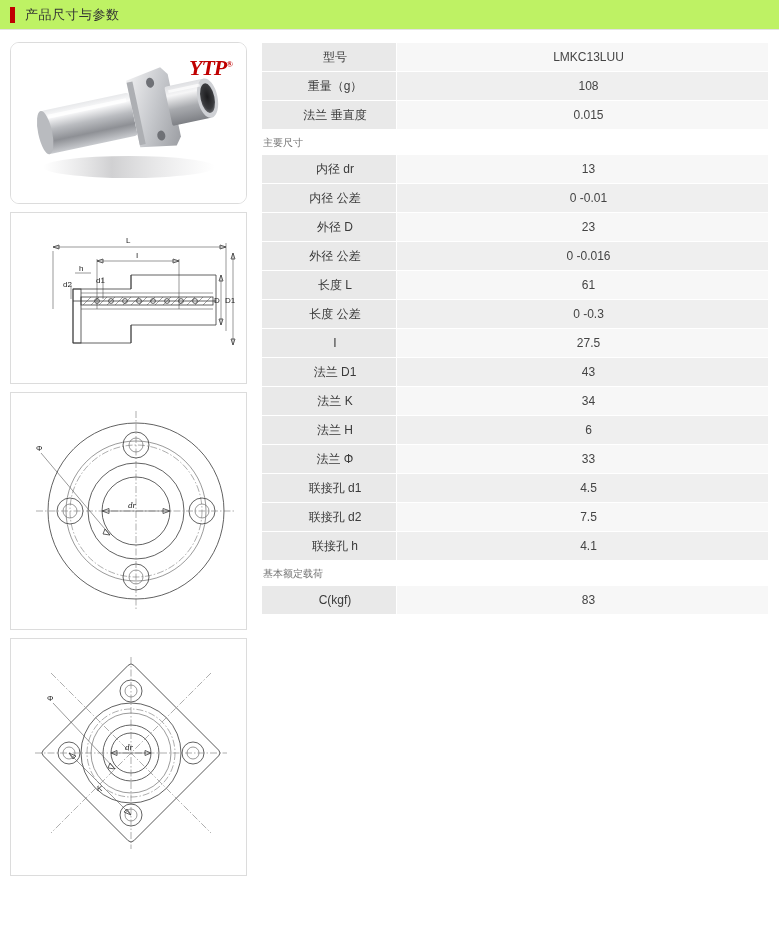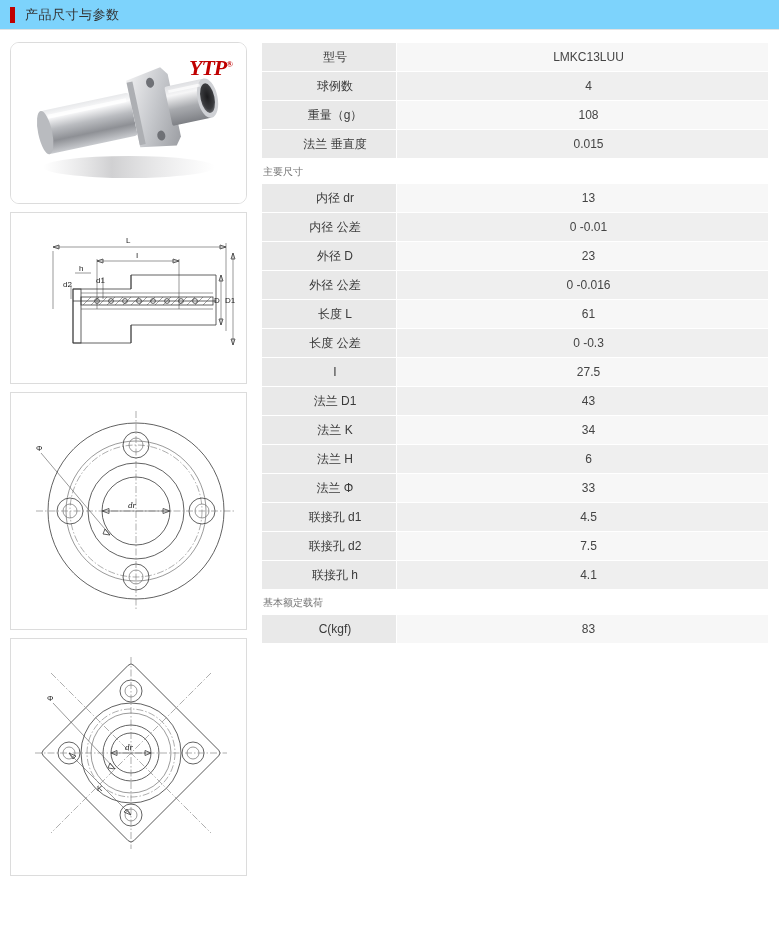--- a/index.html
+++ b/index.html
@@ -18,21 +18,21 @@
     position: relative;
     width: 779px;
     height: 951px;
     background: #fff;
     box-sizing: border-box;
   }
 
   
   .header {
     height: 30px;
-    background: #7dd3fc;
+    background: #bef264;
     border-bottom: 1px solid #e2e2e2;
     display: flex;
     align-items: center;
     padding-left: 10px;
     box-sizing: border-box;
   }
   .header-bar {
     width: 5px;
     height: 16px;
     background: #c00000;
@@ -372,24 +372,20 @@
 
     <div class="right-col">
 
       <table class="spec">
         <tbody>
           <tr>
             <td class="k">型号</td>
             <td class="v">LMKC13LUU</td>
           </tr>
           <tr>
-            <td class="k">球例数</td>
-            <td class="v">4</td>
-          </tr>
-          <tr>
             <td class="k">重量（g）</td>
             <td class="v">108</td>
           </tr>
           <tr>
             <td class="k">法兰 垂直度</td>
             <td class="v">0.015</td>
           </tr>
         </tbody>
       </table>
 

